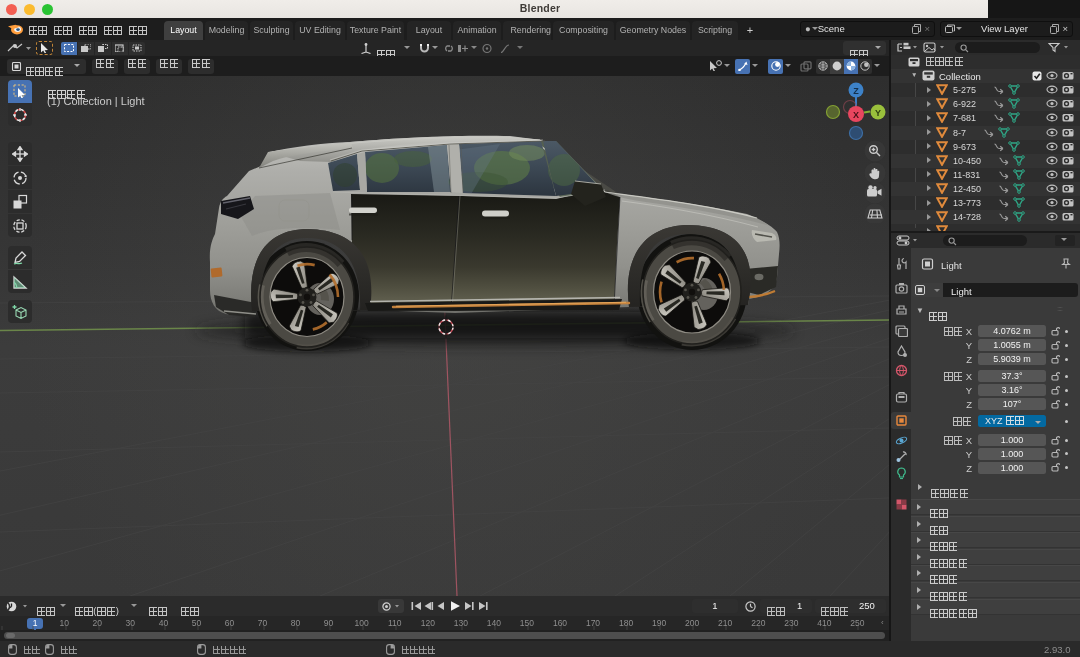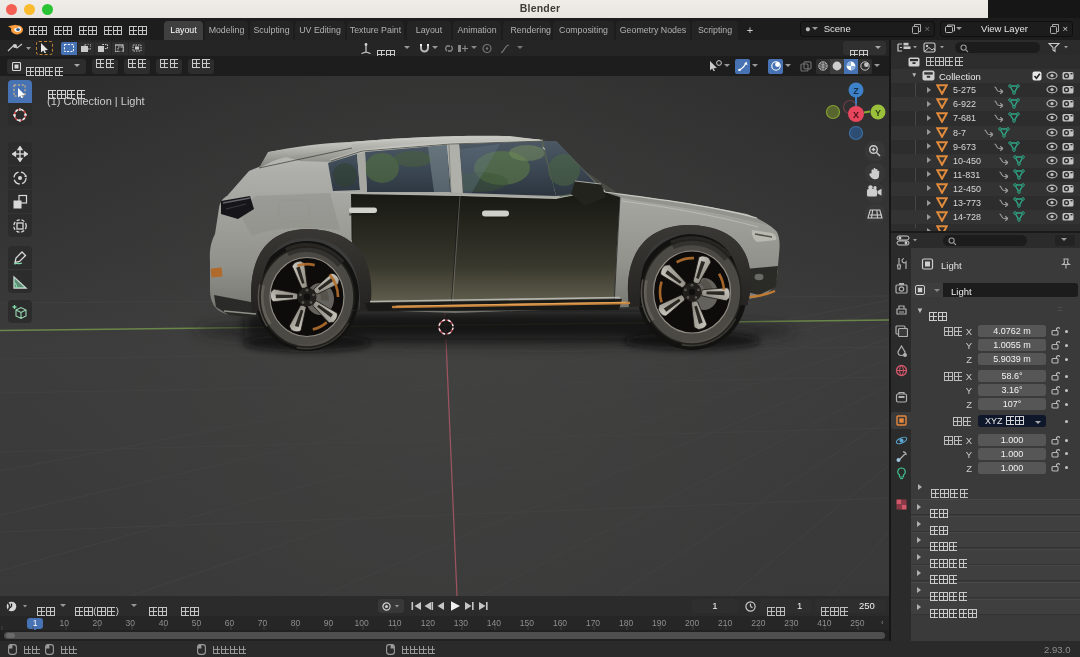--- a/index.html
+++ b/index.html
@@ -79,21 +79,21 @@
   <div class="tab" style="left:407px;width:44px;padding:0;text-align:center;white-space:nowrap;overflow:hidden">Layout</div>
   <div class="tab" style="left:453px;width:48px;padding:0;text-align:center;white-space:nowrap;overflow:hidden">Animation</div>
   <div class="tab" style="left:503px;width:48px;padding:0;text-align:right;white-space:nowrap;overflow:hidden">Rendering</div>
   <div class="tab" style="left:553px;width:61px;padding:0;text-align:center;white-space:nowrap;overflow:hidden">Compositing</div>
   <div class="tab" style="left:616px;width:74px;padding:0;text-align:center;white-space:nowrap;overflow:hidden">Geometry Nodes</div>
   <div class="tab" style="left:692px;width:46px;padding:0;text-align:center;white-space:nowrap;overflow:hidden">Scripting</div>
   <div class="tab" style="left:741px;width:18px;padding:0;text-align:center;color:#cfcfcf;background:none;font-size:11px">+</div>
   <div class="idfield" style="left:800px;width:135px">
     <span style="padding-left:4px;color:#bbb">●</span>
     <span style="color:#9a9a9a;font-size:7px;margin-left:1px"><i class="dn"></i></span>
-    <span style="margin-left:6px">Scene</span>
+    <span style="">Scene</span>
     <span style="margin-left:auto;margin-right:3px;color:#aaa;font-size:9px">
           <svg width="9" height="10" viewBox="0 0 9 10" style="vertical-align:-1px">
             <rect x="0.5" y="2.5" width="6" height="7" rx="1" fill="none" stroke="currentColor"></rect>
             <path d="M2.5,2.5 v-2 h6 v7 h-2" fill="none" stroke="currentColor"></path>
           </svg>
         </span>
     <span style="margin-right:4px;color:#777">×</span>
   </div>
   <div class="idfield" style="left:940px;width:133px">
     <svg width="10" height="10" viewBox="0 0 10 10" style="margin-left:4px">
@@ -1018,27 +1018,27 @@
     <span class="abs" style="left:25px;top:73px;color:#b9b9b9;font-size:8px">▼</span>
     <span class="abs" style="left:37px;top:73px;color:#dedede"><i class="c"></i><i class="c"></i></span>
     <span class="abs" style="left:166px;top:71px;color:#5d5d5d;font-size:8px;letter-spacing:-1px">::::</span>
     <div class="plabel" style="left:21px;top:93px;width:60px"><i class="c"></i><i class="c"></i> X</div>
     <div class="pfield" style="left:87px;top:91.7px;width:68px">4.0762 m</div>
     <div class="plabel" style="left:21px;top:107px;width:60px">Y</div>
     <div class="pfield" style="left:87px;top:105.7px;width:68px">1.0055 m</div>
     <div class="plabel" style="left:21px;top:121px;width:60px">Z</div>
     <div class="pfield" style="left:87px;top:119.7px;width:68px">5.9039 m</div>
     <div class="plabel" style="left:21px;top:138px;width:60px"><i class="c"></i><i class="c"></i> X</div>
-    <div class="pfield" style="left:87px;top:136.7px;width:68px">58.6°</div>
+    <div class="pfield" style="left:87px;top:136.7px;width:68px">37.3°</div>
     <div class="plabel" style="left:21px;top:152px;width:60px">Y</div>
     <div class="pfield" style="left:87px;top:150.7px;width:68px">3.16°</div>
     <div class="plabel" style="left:21px;top:166px;width:60px">Z</div>
     <div class="pfield" style="left:87px;top:164.7px;width:68px">107°</div>
     <div class="plabel" style="left:21px;top:183px;width:60px"><i class="c"></i><i class="c"></i></div>
-    <div class="pfield" style="left:87px;top:181.7px;width:68px;background:#0f172a;color:#e8e8e8;text-align:left;padding-left:7px">XYZ <i class="c"></i><i class="c"></i><span style="position:absolute;right:5px;top:2px;color:#aaa;font-size:7px"><i class="dn"></i></span></div>
+    <div class="pfield" style="left:87px;top:181.7px;width:68px;background:#0369a1;color:#e8e8e8;text-align:left;padding-left:7px">XYZ <i class="c"></i><i class="c"></i><span style="position:absolute;right:5px;top:2px;color:#aaa;font-size:7px"><i class="dn"></i></span></div>
     <div class="plabel" style="left:21px;top:202px;width:60px"><i class="c"></i><i class="c"></i> X</div>
     <div class="pfield" style="left:87px;top:200.7px;width:68px">1.000</div>
     <div class="plabel" style="left:21px;top:216px;width:60px">Y</div>
     <div class="pfield" style="left:87px;top:214.7px;width:68px">1.000</div>
     <div class="plabel" style="left:21px;top:230px;width:60px">Z</div>
     <div class="pfield" style="left:87px;top:228.7px;width:68px">1.000</div>
     <span class="abs" style="left:27px;top:250px;color:#b0b0b0;font-size:7.5px"><i class="rt"></i></span>
     <span class="abs" style="left:39px;top:250px;color:#d5d5d5"><i class="c"></i><i class="c"></i><i class="c"></i><i class="c"></i></span>
 <svg class="ic" style="left:160px;top:93.0px" width="9" height="10" viewBox="0 0 9 10">
           <rect x="1" y="4.5" width="6" height="4.5" rx="1" fill="none" stroke="#b9b9b9" stroke-width="1.1"></rect>

